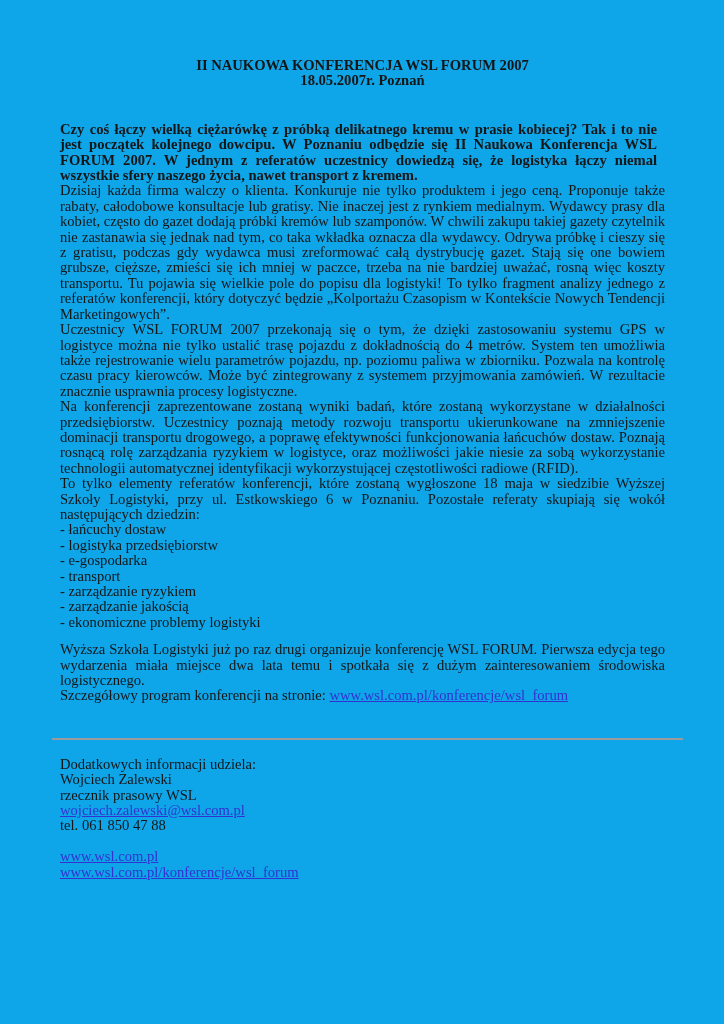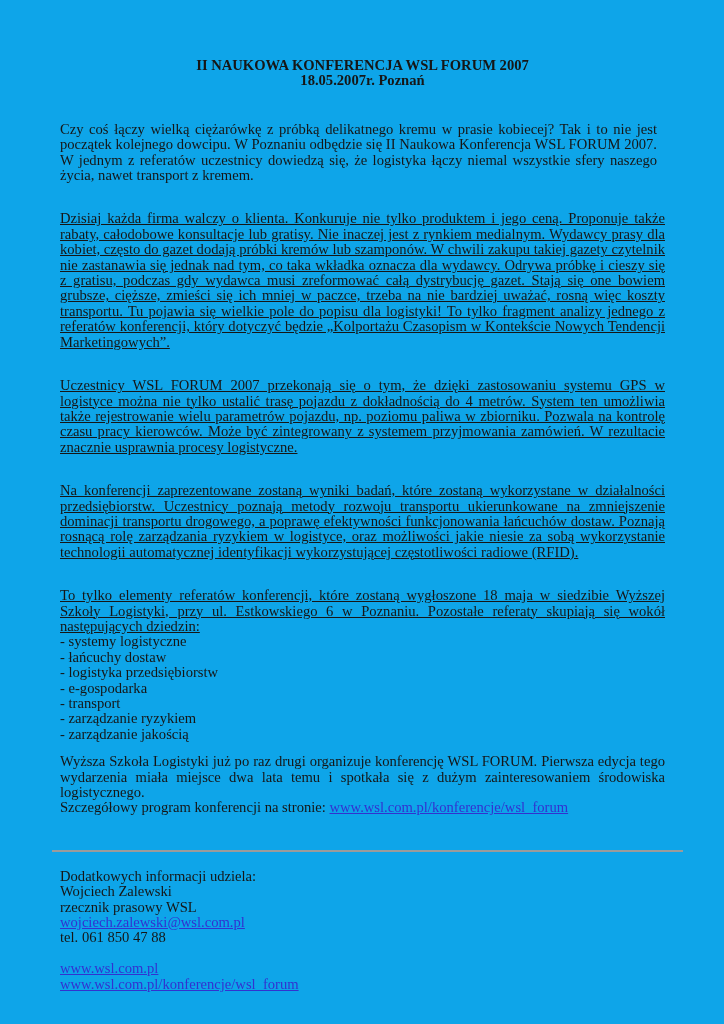--- a/index.html
+++ b/index.html
@@ -15,26 +15,26 @@
     overflow: hidden;
   }
   .content {
     position: absolute;
     left: 60px;
     top: 58px;
     width: 605px;
   }
   .title-block { text-align: center; font-weight: bold; }
   .lead {
-    font-weight: normal;
+    font-weight: bold;
     text-align: justify;
     margin: 33px 8px 0 0;
   }
   p { margin: 0; }
-  .para { text-align: justify; margin-top: 28px; text-decoration: underline; }
+  .para { text-align: justify; margin-top: 0; }
   .topics { margin-top: 0; }
   .topic { text-align: left; }
   .closing { text-align: justify; margin-top: 12px; }
   .program { margin-top: 0; }
   .divider {
     margin: 34px 0 0 -8px;
     width: 631px;
     height: 2px;
     background: #9b9b9b;
   }
@@ -58,27 +58,27 @@
     <p class="lead">Czy coś łączy wielką ciężarówkę z próbką delikatnego kremu w prasie kobiecej? Tak i to nie jest początek kolejnego dowcipu. W Poznaniu odbędzie się II Naukowa Konferencja WSL FORUM 2007. W jednym z referatów uczestnicy dowiedzą się, że logistyka łączy niemal wszystkie sfery naszego życia, nawet transport z kremem.</p>
 
     <div>
         <p class="para">Dzisiaj każda firma walczy o klienta. Konkuruje nie tylko produktem i jego ceną. Proponuje także rabaty, całodobowe konsultacje lub gratisy. Nie inaczej jest z rynkiem medialnym. Wydawcy prasy dla kobiet, często do gazet dodają próbki kremów lub szamponów. W chwili zakupu takiej gazety czytelnik nie zastanawia się jednak nad tym, co taka wkładka oznacza dla wydawcy. Odrywa próbkę i cieszy się z gratisu, podczas gdy wydawca musi zreformować całą dystrybucję gazet. Stają się one bowiem grubsze, cięższe, zmieści się ich mniej w paczce, trzeba na nie bardziej uważać, rosną więc koszty transportu. Tu pojawia się wielkie pole do popisu dla logistyki! To tylko fragment analizy jednego z referatów konferencji, który dotyczyć będzie „Kolportażu Czasopism w Kontekście Nowych Tendencji Marketingowych”.</p>
         <p class="para">Uczestnicy WSL FORUM 2007 przekonają się o tym, że dzięki zastosowaniu systemu GPS w logistyce można nie tylko ustalić trasę pojazdu z dokładnością do 4 metrów. System ten umożliwia także rejestrowanie wielu parametrów pojazdu, np. poziomu paliwa w zbiorniku. Pozwala na kontrolę czasu pracy kierowców. Może być zintegrowany z systemem przyjmowania zamówień. W rezultacie znacznie usprawnia procesy logistyczne.</p>
         <p class="para">Na konferencji zaprezentowane zostaną wyniki badań, które zostaną wykorzystane w działalności przedsiębiorstw. Uczestnicy poznają metody rozwoju transportu ukierunkowane na zmniejszenie dominacji transportu drogowego, a poprawę efektywności funkcjonowania łańcuchów dostaw. Poznają rosnącą rolę zarządzania ryzykiem w logistyce, oraz możliwości jakie niesie za sobą wykorzystanie technologii automatycznej identyfikacji wykorzystującej częstotliwości radiowe (RFID).</p>
         <p class="para">To tylko elementy referatów konferencji, które zostaną wygłoszone 18 maja w siedzibie Wyższej Szkoły Logistyki, przy ul. Estkowskiego 6 w Poznaniu. Pozostałe referaty skupiają się wokół następujących dziedzin:</p>
       </div>
 
     <div class="topics">
-        <div class="topic">- systemy logistyczne</div>
         <div class="topic">- łańcuchy dostaw</div>
         <div class="topic">- logistyka przedsiębiorstw</div>
         <div class="topic">- e-gospodarka</div>
         <div class="topic">- transport</div>
         <div class="topic">- zarządzanie ryzykiem</div>
         <div class="topic">- zarządzanie jakością</div>
+        <div class="topic">- ekonomiczne problemy logistyki</div>
       </div>
 
     <p class="closing">Wyższa Szkoła Logistyki już po raz drugi organizuje konferencję WSL FORUM. Pierwsza edycja tego wydarzenia miała miejsce dwa lata temu i spotkała się z dużym zainteresowaniem środowiska logistycznego.</p>
 
     <p class="program"><span>Szczegółowy program konferencji na stronie: </span><a class="link" href="#">www.wsl.com.pl/konferencje/wsl_forum</a></p>
 
     <div class="divider"></div>
 
     <div class="contact">
       <div>Dodatkowych informacji udziela:</div>

